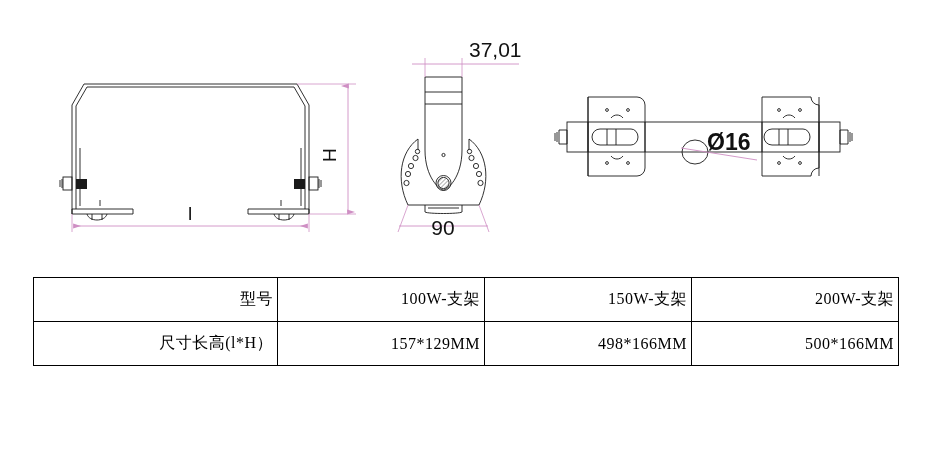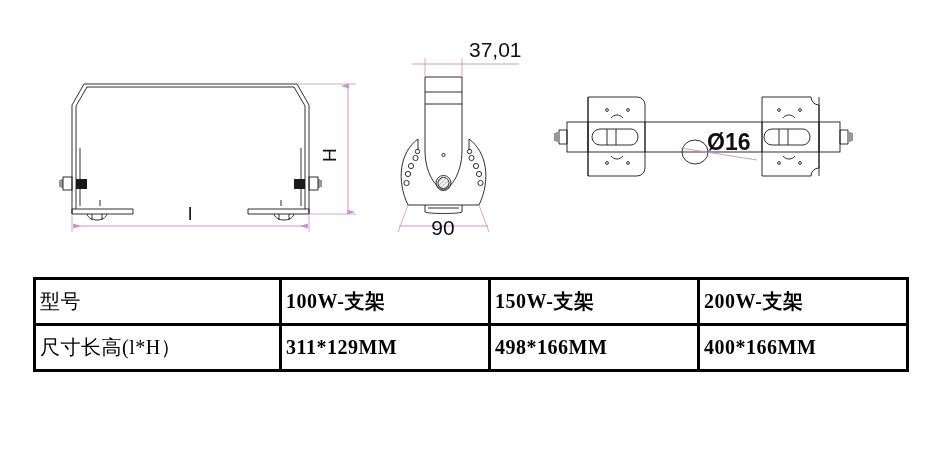--- a/index.html
+++ b/index.html
@@ -10,36 +10,36 @@
   }
   #drawing-area{position:absolute;left:0;top:0;width:931px;height:270px;}
   #spec-table-wrap{position:absolute;left:33px;top:277px;width:829px;}
 
   table.spec{
     border-collapse:collapse;
     width:829px;
     table-layout:fixed;
   }
   table.spec td{
-    border:3px solid #000000;
+    border:1px solid #000000;
     height:43px;
-    text-align:left;
+    text-align:right;
     vertical-align:middle;
-    font-size:20px;
+    font-size:16px;
     font-family:"Liberation Serif","DejaVu Serif",serif;
     letter-spacing:0.5px;
     white-space:nowrap;
     padding:0 4px;
   }
   table.spec td.c0{width:235px;}
   table.spec td.c1{width:198px;}
   table.spec td.c2{width:198px;}
   table.spec td.c3{width:198px;}
   .cjk{font-family:"DejaVu Sans","Liberation Sans",sans-serif;font-size:19px;}
-  .mix{font-family:"Liberation Serif","DejaVu Serif",serif;font-weight:bold;}
+  .mix{font-family:"Liberation Serif","DejaVu Serif",serif;}
 
   svg text{font-family:"Liberation Sans","DejaVu Sans",sans-serif;}
 </style>
 </head>
 <body>
 
 <div id="drawing-area">
   <svg width="931" height="270" viewBox="0 0 931 270">
     <defs>
       <marker id="ar-up" markerWidth="7" markerHeight="9" refX="3.5" refY="8" orient="auto">
@@ -184,19 +184,19 @@
   <table class="spec">
     <tbody>
       <tr>
         <td class="c0 cjk">型号</td>
         <td class="c1 mix">100W-支架</td>
         <td class="c2 mix">150W-支架</td>
         <td class="c3 mix">200W-支架</td>
       </tr>
       <tr>
         <td class="c0 cjk">尺寸长高(l*H）</td>
-        <td class="c1 mix">311*129MM</td>
+        <td class="c1 mix">157*129MM</td>
         <td class="c2 mix">498*166MM</td>
-        <td class="c3 mix">400*166MM</td>
+        <td class="c3 mix">500*166MM</td>
       </tr>
     </tbody>
   </table>
 </div>
 
 </body></html>

